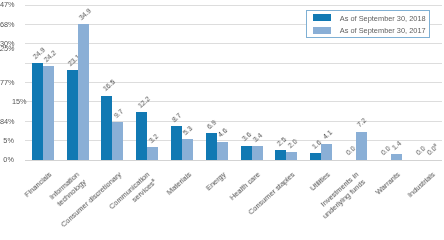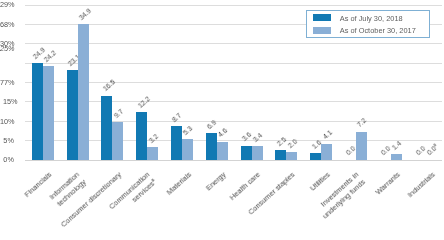--- a/index.html
+++ b/index.html
@@ -21,33 +21,33 @@
   .lgrow{position:absolute;display:flex;align-items:center;height:12.3px;left:5.6px;}
   .lgsw{width:17.6px;height:6.8px;flex:0 0 auto;position:relative;top:-1.2px;}
   .lgtx{font-size:7.4px;color:#606060;white-space:nowrap;margin-left:9.2px;line-height:12.3px;}
   sup{font-size:65%;vertical-align:super;line-height:0;}
 </style>
 </head>
 <body>
 
 <div id="chart">
     <div class="gridline" style="left: 24.7px; top: 4.6px; width: 417.7px;"></div>
-    <div class="ytick" style="left: 0px; width: 13.9px; top: 0.25px; line-height: 9.6px;">29%</div>
+    <div class="ytick" style="left: 0px; width: 13.9px; top: 0.25px; line-height: 9.6px;">47%</div>
     <div class="gridline" style="left: 24.7px; top: 23.97px; width: 417.7px;"></div>
     <div class="ytick" style="left: 0px; width: 13.9px; top: 19.62px; line-height: 9.6px;">68%</div>
     <div class="gridline" style="left: 24.7px; top: 43.35px; width: 417.7px;"></div>
     <div class="ytick" style="left: 0px; width: 13.9px; top: 39px; line-height: 9.6px;">30%</div>
     <div class="gridline" style="left: 24.7px; top: 62.72px; width: 417.7px;"></div>
     <div class="ytick" style="left: 0px; width: 13.9px; top: 44px; line-height: 9.6px; font-style: italic;">25%</div>
     <div class="gridline" style="left: 24.7px; top: 82.1px; width: 417.7px;"></div>
     <div class="ytick" style="left: 0px; width: 13.9px; top: 77.75px; line-height: 9.6px;">77%</div>
     <div class="gridline" style="left: 24.7px; top: 101.47px; width: 417.7px;"></div>
-    <div class="ytick" style="left: 3px; width: 13.9px; top: 97.13px; line-height: 9.6px;">15%</div>
+    <div class="ytick" style="left: 12px; width: 13.9px; top: 97.13px; line-height: 9.6px;">15%</div>
     <div class="gridline" style="left: 24.7px; top: 120.85px; width: 417.7px;"></div>
-    <div class="ytick" style="left: 0px; width: 13.9px; top: 116.5px; line-height: 9.6px;">10%</div>
+    <div class="ytick" style="left: 0px; width: 13.9px; top: 116.5px; line-height: 9.6px;">84%</div>
     <div class="gridline" style="left: 24.7px; top: 140.22px; width: 417.7px;"></div>
     <div class="ytick" style="left: 0px; width: 13.9px; top: 135.88px; line-height: 9.6px;">5%</div>
     <div class="axisline" style="left: 24.7px; top: 159.6px; width: 417.7px;"></div>
     <div class="ytick" style="left: 0px; width: 13.9px; top: 155.25px; line-height: 9.6px;">0%</div>
     <div class="bar" style="left: 31.8px; width: 11px; height: 96.49px; top: 63.11px; background: rgb(17, 121, 179);"></div>
     <div class="dlabel" style="left: 37.2px; top: 51.81px; height: 9px; line-height: 9px;">24.9</div>
     <div class="bar" style="left: 66.61px; width: 11px; height: 89.51px; top: 70.09px; background: rgb(17, 121, 179);"></div>
     <div class="dlabel" style="left: 72.01px; top: 58.79px; height: 9px; line-height: 9px;">23.1</div>
     <div class="bar" style="left: 101.42px; width: 11px; height: 63.94px; top: 95.66px; background: rgb(17, 121, 179);"></div>
     <div class="dlabel" style="left: 106.82px; top: 84.36px; height: 9px; line-height: 9px;">16.5</div>
@@ -123,19 +123,19 @@
       <div class="catlabel">Warrants</div>
     </div>
     <div class="catanchor" style="left: 430.24px; top: 169.6px;">
       <div class="catlabel">Industrials</div>
     </div>
   </div>
 
 <div id="legend" style="left: 306.4px; top: 10.4px; width: 124px; height: 27.4px; padding: 0px; border-color: rgb(127, 176, 212);">
   <div class="lgrow" style="top: 1.5px;">
     <span class="lgsw" style="background: rgb(17, 121, 179);"></span>
-    <span class="lgtx">As of July 30, 2018</span>
+    <span class="lgtx">As of September 30, 2018</span>
   </div>
   <div class="lgrow" style="top: 13.8px;">
     <span class="lgsw" style="background: rgb(138, 175, 214);"></span>
-    <span class="lgtx">As of October 30, 2017</span>
+    <span class="lgtx">As of September 30, 2017</span>
   </div>
 </div>
 
 </body></html>

